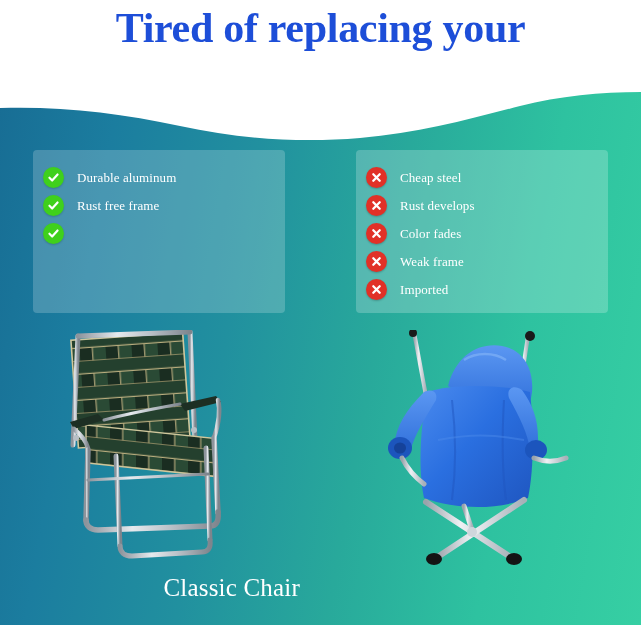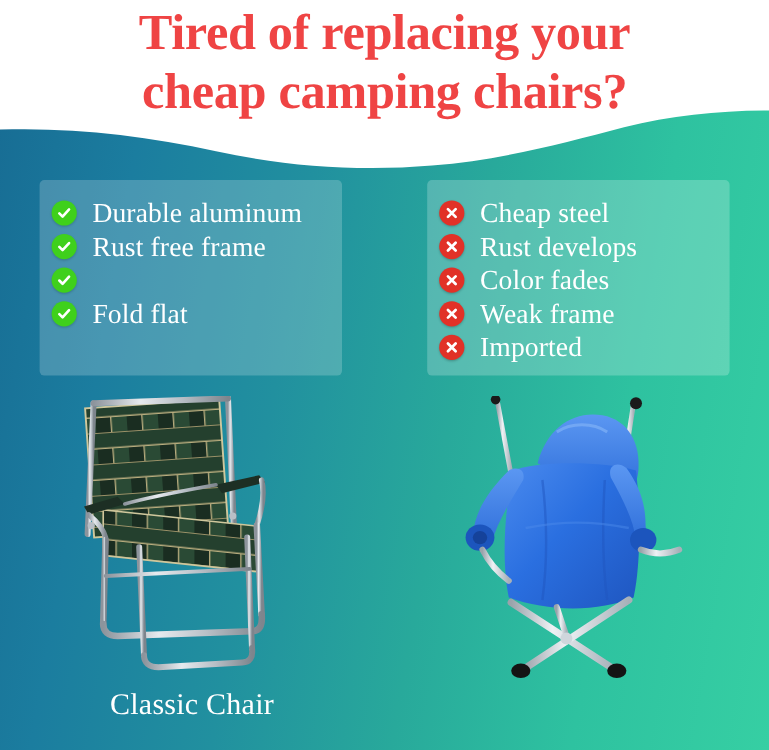--- a/index.html
+++ b/index.html
@@ -21,21 +21,21 @@
     position: absolute;
     left: 0;
     top: 4px;
     width: 641px;
     text-align: center;
     font-family: "Liberation Serif", serif;
     font-weight: bold;
     font-size: 42px;
     line-height: 49px;
     letter-spacing: -0.3px;
-    color: #ef4444;
+    color: #1d4ed8;
     z-index: 6;
   }
   .headline .line { display: block; white-space: nowrap; }
 
   
   .body-bg {
     position: absolute;
     left: 0; top: 0;
     width: 641px;
     height: 625px;
@@ -92,40 +92,40 @@
     margin-right: 13px;
     display: flex;
     align-items: center;
     justify-content: center;
   }
   .badge svg { display: block; }
   .badge-check { background: #3fd01c; box-shadow: 0 1px 2px rgba(0,0,0,0.18); }
   .badge-cross { background: #e13127; box-shadow: 0 1px 2px rgba(0,0,0,0.22); }
   .feature-text {
     font-family: "Liberation Serif", serif;
-    font-size: 23px;
+    font-size: 13px;
     line-height: 20px;
     color: #ffffff;
     letter-spacing: 0.1px;
     white-space: nowrap;
   }
 
   
   .product {
     position: absolute;
     z-index: 4;
   }
   .product-left  { left: 58px;  top: 330px; width: 210px; height: 235px; }
   .product-right { left: 352px; top: 330px; width: 232px; height: 235px; }
   .product svg { display: block; width: 100%; height: 100%; }
 
   .caption {
     position: absolute;
     z-index: 5;
-    text-align: center;
+    text-align: right;
     font-family: "Liberation Serif", serif;
     font-size: 25px;
     line-height: 30px;
     color: #ffffff;
     letter-spacing: 0.2px;
     white-space: nowrap;
   }
   .caption-left  { left: 20px;  top: 573px; width: 280px; }
   .caption-right { left: 340px; top: 573px; width: 280px; }
 </style>
@@ -139,21 +139,20 @@
   <svg class="wave-mask" viewBox="0 0 641 160" preserveAspectRatio="none">
     <path d="M0,0 L641,0 L641,92
              C600,92 560,96 520,106
              C470,119 420,133 360,138
              C300,143 240,139 180,126
              C120,113 60,106 0,108 Z" fill="#ffffff"></path>
   </svg>
 
   <div class="headline">
     <span class="line">Tired of replacing your</span>
-    <span class="line">cheap camping chairs?</span>
   </div>
 
   <div class="panel panel-left">
 
     <div class="feature-row">
       <span class="badge badge-check">
         <svg width="13" height="13" viewBox="0 0 24 24">
             <path d="M4.5 12.5 L9.5 17.5 L19.5 6.5" fill="none" stroke="#ffffff" stroke-width="4" stroke-linecap="round" stroke-linejoin="round"></path>
           </svg>
       </span>
@@ -171,28 +170,20 @@
 
     <div class="feature-row">
       <span class="badge badge-check">
         <svg width="13" height="13" viewBox="0 0 24 24">
             <path d="M4.5 12.5 L9.5 17.5 L19.5 6.5" fill="none" stroke="#ffffff" stroke-width="4" stroke-linecap="round" stroke-linejoin="round"></path>
           </svg>
       </span>
     </div>
 
 
-    <div class="feature-row">
-      <span class="badge badge-check">
-        <svg width="13" height="13" viewBox="0 0 24 24">
-            <path d="M4.5 12.5 L9.5 17.5 L19.5 6.5" fill="none" stroke="#ffffff" stroke-width="4" stroke-linecap="round" stroke-linejoin="round"></path>
-          </svg>
-      </span>
-      <span class="feature-text">Fold flat</span>
-    </div>
 
   </div>
 
   <div class="panel panel-right">
 
     <div class="feature-row">
       <span class="badge badge-cross">
         <svg width="11" height="11" viewBox="0 0 24 24">
             <path d="M5 5 L19 19 M19 5 L5 19" fill="none" stroke="#ffffff" stroke-width="5" stroke-linecap="round"></path>
           </svg>

